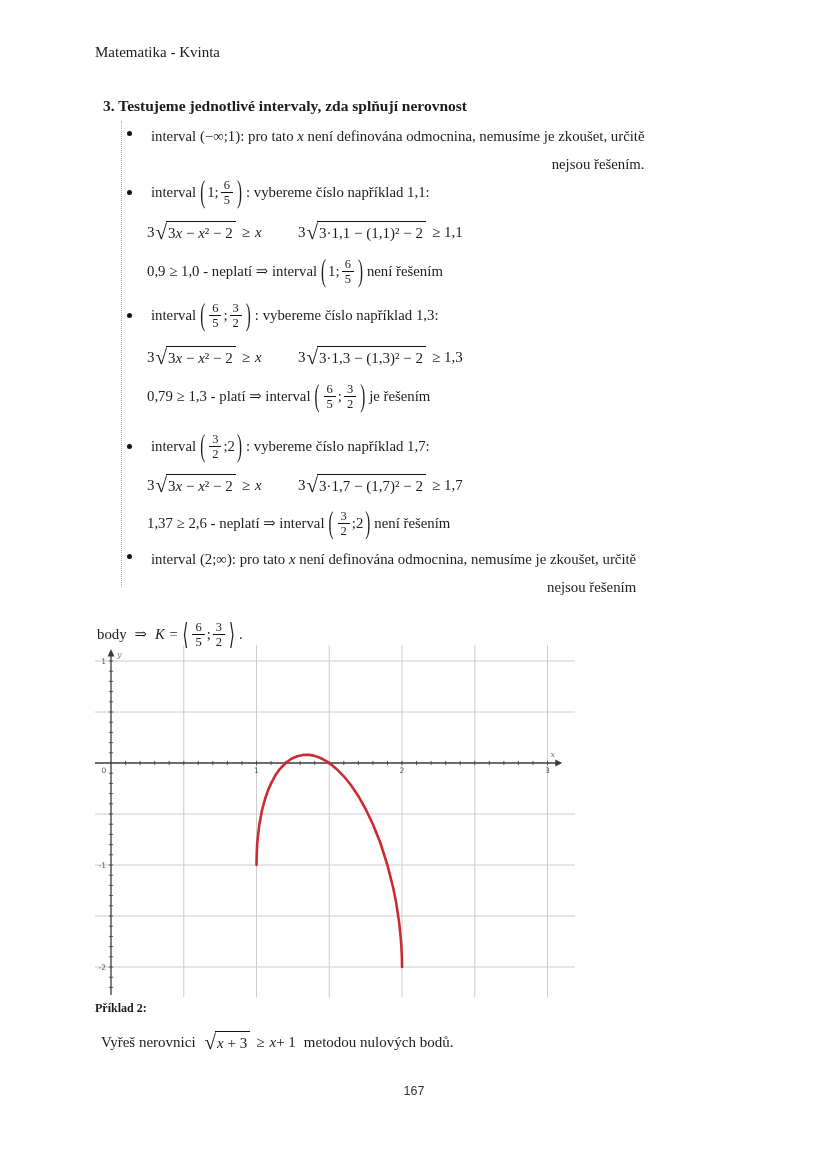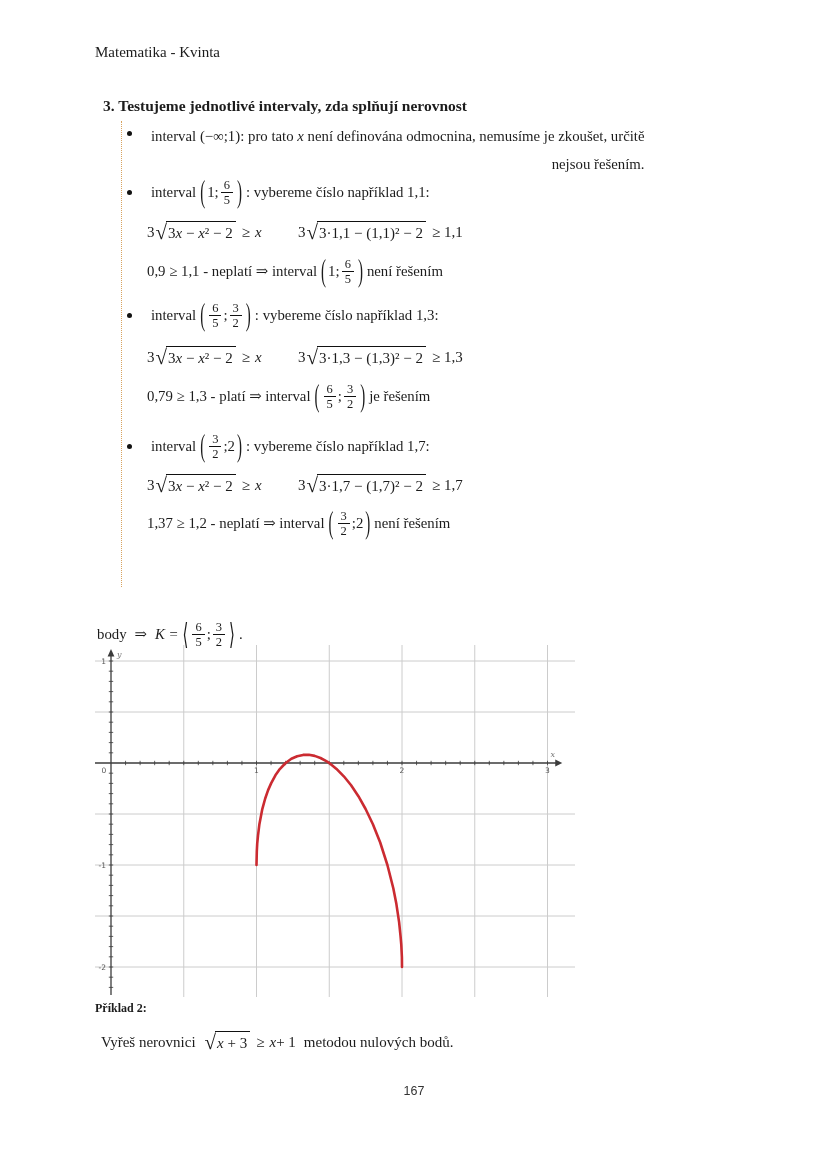--- a/index.html
+++ b/index.html
@@ -102,21 +102,21 @@
     <span>3</span>
       <span class="sqrt">
         <span class="sign">√</span>
         <span class="radicand">3·1,1 − (1,1)² − 2</span>
       </span>
       <span class="sp"></span>
       <span>≥ 1,1</span>
   </div>
 
   <div class="rrow" style="left:147px;top:249px">
-    <span>0,9 ≥ 1,1 - neplatí ⇒ interval</span>
+    <span>0,9 ≥ 1,0 - neplatí ⇒ interval</span>
     <span class="ivl">
         <span class="bigp">(</span>
         <span>1</span>
         <span>;</span>
         <span class="frac">
           <span class="num">6</span>
           <span class="den">5</span>
         </span>
         <span class="bigp">)</span>
       </span>
@@ -216,34 +216,45 @@
     <span>3</span>
       <span class="sqrt">
         <span class="sign">√</span>
         <span class="radicand">3·1,7 − (1,7)² − 2</span>
       </span>
       <span class="sp"></span>
       <span>≥ 1,7</span>
   </div>
 
   <div class="rrow" style="left:147px;top:501px">
-    <span>1,37 ≥ 1,2 - neplatí ⇒ interval</span>
+    <span>1,37 ≥ 2,6 - neplatí ⇒ interval</span>
     <span class="ivl">
         <span class="bigp">(</span>
         <span class="frac">
           <span class="num">3</span>
           <span class="den">2</span>
         </span>
         <span>;</span>
         <span>2</span>
         <span class="bigp">)</span>
       </span>
     <span>není řešením</span>
   </div>
 
+  <div class="bullet topline" style="left:127px;top:545px">
+    <span class="bdot"></span>
+    <div class="btext">
+      <div class="bline">
+        <span>interval</span>&nbsp;<span>(2;∞):</span>
+        <span>pro tato</span> <i>x</i>
+        <span>není definována odmocnina, nemusíme je zkoušet, určitě</span>
+      </div>
+      <div class="bline">nejsou řešením</div>
+    </div>
+  </div>
 
 
   <div class="rrow" style="left:97px;top:612px">
     <span>body</span>
       <span class="gap"></span>
     <span>⇒</span>
       <span class="gap"></span>
     <i>K =</i>
     <span class="ivl">
         <span class="biga">⟨</span>

